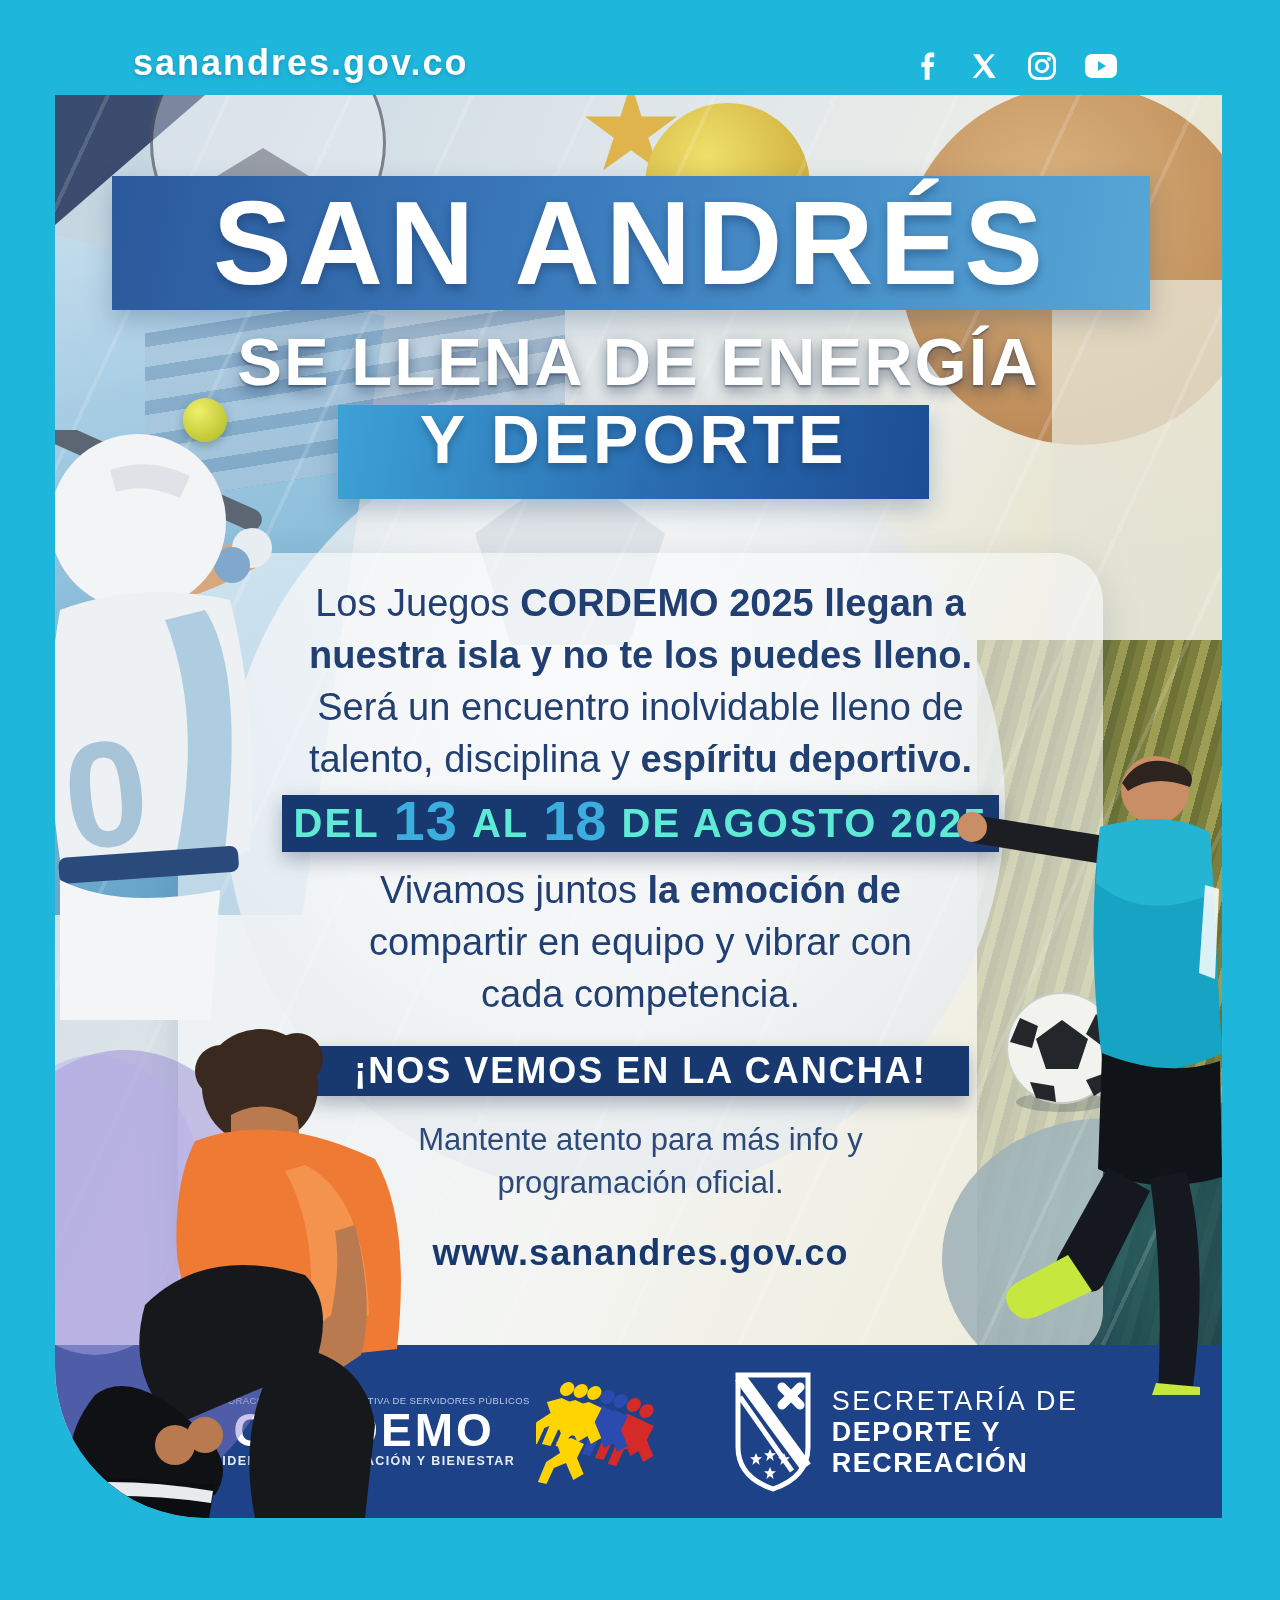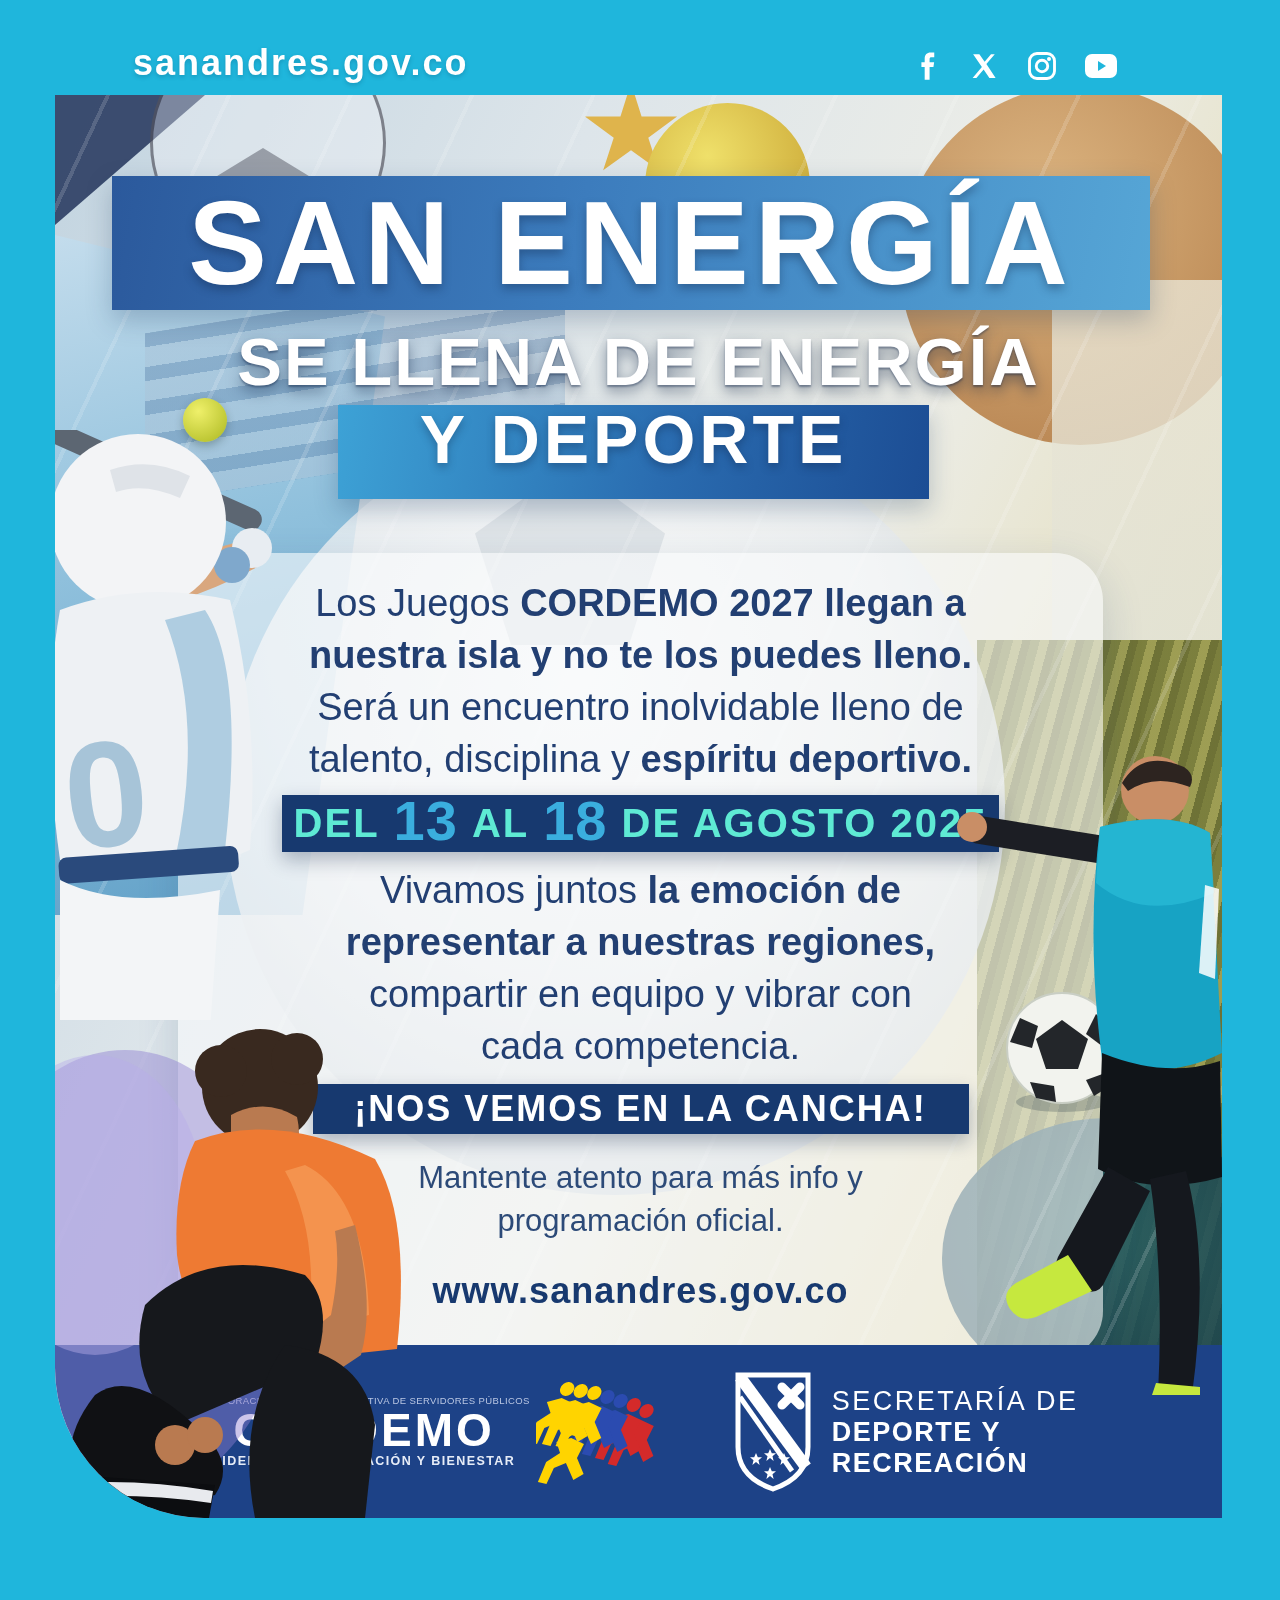--- a/index.html
+++ b/index.html
@@ -94,21 +94,21 @@
   .p1{margin-top:24px;}
   .date-bar{
     margin-top:10px;width:717px;height:57px;background:#17396f;
     display:flex;align-items:center;justify-content:center;gap:14px;
     box-shadow:0 8px 18px rgba(15,35,70,.3);
   }
   .date-word{font-size:40px;font-weight:bold;color:#5eead4;letter-spacing:2px;}
   .date-num{font-size:56px;font-weight:bold;color:#3aaede;line-height:1;margin-top:-6px;letter-spacing:1px;}
   .p2{margin-top:12px;}
   .cancha-bar{
-    margin-top:12px;width:656px;height:50px;background:#17396f;
+    margin-top:26px;width:656px;height:50px;background:#17396f;
     display:flex;align-items:center;justify-content:center;
     box-shadow:0 8px 18px rgba(15,35,70,.3);
   }
   .cancha-text{font-size:36px;font-weight:bold;color:#ffffff;letter-spacing:2px;}
   .note{margin-top:22px;font-size:31px;line-height:43px;color:#2c4a78;}
   .website{margin-top:28px;font-size:36px;font-weight:bold;color:#17396f;letter-spacing:1px;}
   
   .footer-band{
     position:absolute;left:0;right:0;bottom:0;height:173px;z-index:7;
     background:#1d4287;border-bottom-left-radius:150px;
@@ -187,21 +187,21 @@
     <path d="M160 165 q30 40 10 150 q-18 40 -40 30 q-16 -60 -4 -130 z" fill="#8a5a3a"></path>
     <path d="M60 180 q80 -30 170 -10 q30 120 20 250 q-90 40 -190 10 q-20 -140 0 -250z" fill="#eef1f4"></path>
     <path d="M205 180 q40 60 20 240 l-50 10 q30 -140 -10 -240z" fill="#9fc4dc" opacity=".8"></path>
     <text x="70" y="420" font-family="Liberation Sans, sans-serif" font-size="150" font-weight="bold" fill="#a7c4d8" transform="rotate(-6 70 420)">0</text>
     <rect x="58" y="428" width="180" height="26" rx="8" fill="#2a4a7c" transform="rotate(-4 58 428)"></rect>
     <path d="M60 450 q60 30 160 10 l-10 140 l-150 -10 z" fill="#f3f5f7"></path>
     <path d="M130 560 l60 2 l-4 90 l-58 -2 z" fill="#f3f5f7"></path>
   </svg>
 
   <div class="title-bar-1">
-    <span class="title-line-1">SAN ENERGÍA</span>
+    <span class="title-line-1">SAN ANDRÉS</span>
   </div>
   <div class="title-line-2">SE LLENA DE ENERGÍA</div>
   <div class="title-bar-2">
     <span class="title-line-3">Y DEPORTE</span>
   </div>
   <div class="softball"></div>
 
   <div class="content-panel"></div>
 
   <svg class="figure fig-ball" width="124" height="124" viewBox="0 0 124 124">
@@ -225,35 +225,34 @@
     <path d="M255 150 l14 4 l-4 90 l-16 -6 z" fill="#ffffff" opacity=".85"></path>
     <path d="M152 318 q64 26 118 8 l2 116 q-70 20 -124 -8 z" fill="#101418"></path>
     <path d="M158 432 l-50 90 q-8 18 8 26 l20 8 q14 4 20 -12 l44 -88z" fill="#15181e"></path>
     <path d="M118 520 l-52 28 q-16 10 -6 26 q10 14 26 8 l56 -26z" fill="#c6e83e"></path>
     <path d="M236 436 q24 90 6 224 l-34 0 q6 -120 -8 -216z" fill="#15181e"></path>
     <path d="M206 648 l44 4 l0 8 l-48 0z" fill="#c6e83e"></path>
   </svg>
 
   <div class="content">
     <div class="para p1">
-      <div><span>Los Juegos </span><span class="b">CORDEMO 2027 llegan a</span></div>
+      <div><span>Los Juegos </span><span class="b">CORDEMO 2025 llegan a</span></div>
       <div><span class="b">nuestra isla y no te los puedes lleno.</span></div>
       <div><span>Será un encuentro inolvidable lleno de</span></div>
       <div><span>talento, disciplina y </span><span class="b">espíritu deportivo.</span></div>
     </div>
     <div class="date-bar">
       <span class="date-word">DEL</span>
       <span class="date-num">13</span>
       <span class="date-word">AL</span>
       <span class="date-num">18</span>
       <span class="date-word">DE AGOSTO 2025</span>
     </div>
     <div class="para p2">
       <div><span>Vivamos juntos </span><span class="b">la emoción de</span></div>
-      <div><span class="b">representar a nuestras regiones,</span></div>
       <div><span>compartir en equipo y vibrar con</span></div>
       <div><span>cada competencia.</span></div>
     </div>
     <div class="cancha-bar">
       <span class="cancha-text">¡NOS VEMOS EN LA CANCHA!</span>
     </div>
     <div class="note">
       <div>Mantente atento para más info y</div>
       <div>programación oficial.</div>
     </div>

